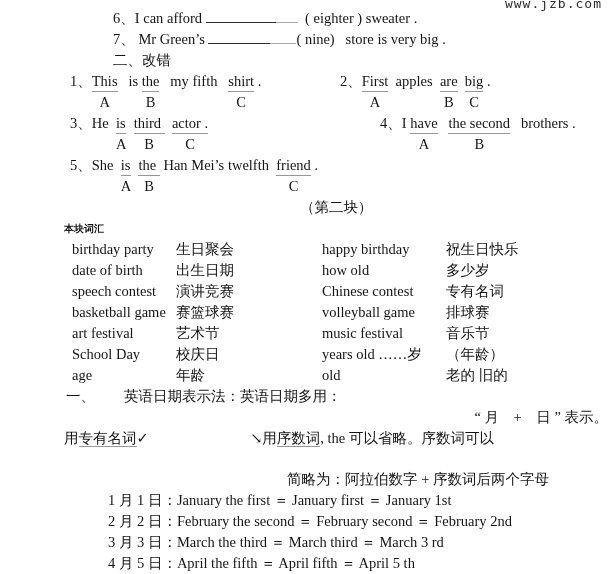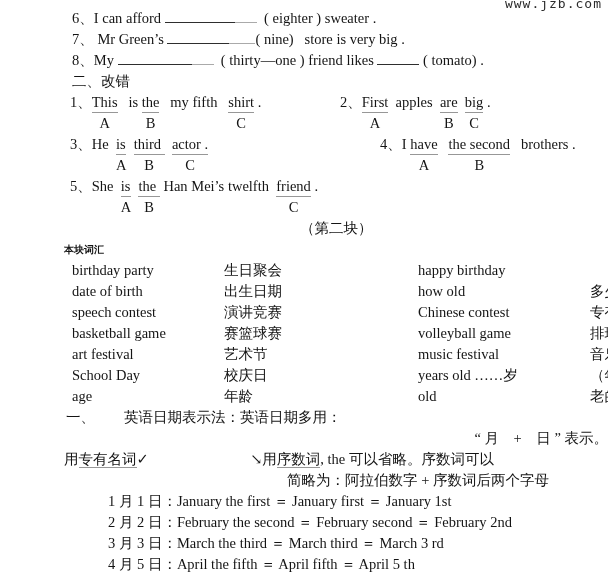--- a/index.html
+++ b/index.html
@@ -3,56 +3,55 @@
 <meta charset="utf-8">
 <style>
   html,body{margin:0;padding:0;}
   body{
     width:608px;height:574px;position:relative;overflow:hidden;background:#ffffff;
     font-family:"Liberation Serif","DejaVu Serif",serif;
     font-size:14.5px;line-height:21px;color:#141414;
   }
   .page{padding-top:8px;border-radius:17px;}
   .line{white-space:pre;height:21px;}
-  .pl72{padding-left:72px;}
+  .pl72{padding-left:113px;}
   .pl66{padding-left:66px;}
   .pl64{padding-left:64px;}
   .pl80{padding-left:108px;}
   .pl142{padding-left:142px;text-align:right;}
   .pl280{padding-left:280px;margin-left:20px;}
-  .pl287{padding-left:287px;}
+  .pl287{padding-left:287px;margin-top:20px;}
   .vocab-title{font-weight:bold;font-size:10px;}
   .watermark{
     position:absolute;top:-7px;right:6px;
     font-family:"DejaVu Sans Mono","Liberation Mono",monospace;
     font-size:13px;letter-spacing:1px;color:#2b2b2b;
   }
   .blank{display:inline-block;height:13px;border-bottom:1.5px solid #2e2e2e;vertical-align:baseline;}
   .blank.g{border-bottom-color:#aaaaaa;}
   .seg-u{border-bottom:1px solid #979797;padding-bottom:0px;}
   .corr-row{position:relative;height:42px;}
   .corr-item{position:absolute;top:0;white-space:pre;}
   .tok{display:inline-block;vertical-align:top;}
   .tok .w{white-space:pre;height:21px;box-sizing:border-box;}
   .tok .w.u{border-bottom:1px solid #979797;}
   .tok .lt{height:21px;text-align:center;white-space:pre;}
   #vocabGrid{padding-left:72px;}
-  .vrow{display:grid;grid-template-columns:104px 146px 124px auto;height:21px;gap:48px;}
+  .vrow{display:grid;grid-template-columns:104px 146px 124px auto;height:21px;}
   .vrow div{white-space:pre;overflow:visible;}
 </style>
 </head>
 <body>
 
 <div class="page">
   <div class="watermark">www.jzb.com</div>
 
   <div id="fillItems">
       <div class="line pl72"><span>6、I can afford </span><span class="blank" style="width: 70px;"></span><span class="blank g" style="width: 22px;"></span><span>  ( eighter ) sweater .</span></div>
       <div class="line pl72"><span>7、 Mr Green’s </span><span class="blank" style="width: 62px;"></span><span class="blank g" style="width: 26px;"></span><span>( nine)   store is very big .</span></div>
-      <div class="line pl72"><span>8、My </span><span class="blank" style="width: 74px;"></span><span class="blank g" style="width: 22px;"></span><span>  ( thirty—one ) friend likes </span><span class="blank" style="width: 42px;"></span><span> ( tomato) .</span></div>
     </div>
 
   <div class="line pl72">二、改错</div>
 
   <div id="corrRows">
       <div class="corr-row">
         <div class="corr-item" style="left: 70px;"><span class="tok"><div class="w">1、</div><div class="lt"></div></span><span class="tok"><div class="w u">This</div><div class="lt">A</div></span><span class="tok"><div class="w">   is </div><div class="lt"></div></span><span class="tok"><div class="w u">the</div><div class="lt">B</div></span><span class="tok"><div class="w">   my fifth   </div><div class="lt"></div></span><span class="tok"><div class="w u">shirt</div><div class="lt">C</div></span><span class="tok"><div class="w"> .</div><div class="lt"></div></span></div>
         <div class="corr-item" style="left: 340px;"><span class="tok"><div class="w">2、</div><div class="lt"></div></span><span class="tok"><div class="w u">First</div><div class="lt">A</div></span><span class="tok"><div class="w">  apples  </div><div class="lt"></div></span><span class="tok"><div class="w u">are</div><div class="lt">B</div></span><span class="tok"><div class="w">  </div><div class="lt"></div></span><span class="tok"><div class="w u">big</div><div class="lt">C</div></span><span class="tok"><div class="w"> .</div><div class="lt"></div></span></div>
       </div>
       <div class="corr-row">
@@ -65,20 +64,21 @@
     </div>
 
   <div class="line pl280">（第二块）</div>
   <div class="line pl64 vocab-title">本块词汇</div>
 
   <div id="vocabGrid">
       <div class="vrow">
         <div>birthday party</div>
         <div>生日聚会</div>
         <div>happy birthday</div>
+        <div>祝生日快乐</div>
       </div>
       <div class="vrow">
         <div>date of birth</div>
         <div>出生日期</div>
         <div>how old</div>
         <div>多少岁</div>
       </div>
       <div class="vrow">
         <div>speech contest</div>
         <div>演讲竞赛</div>

